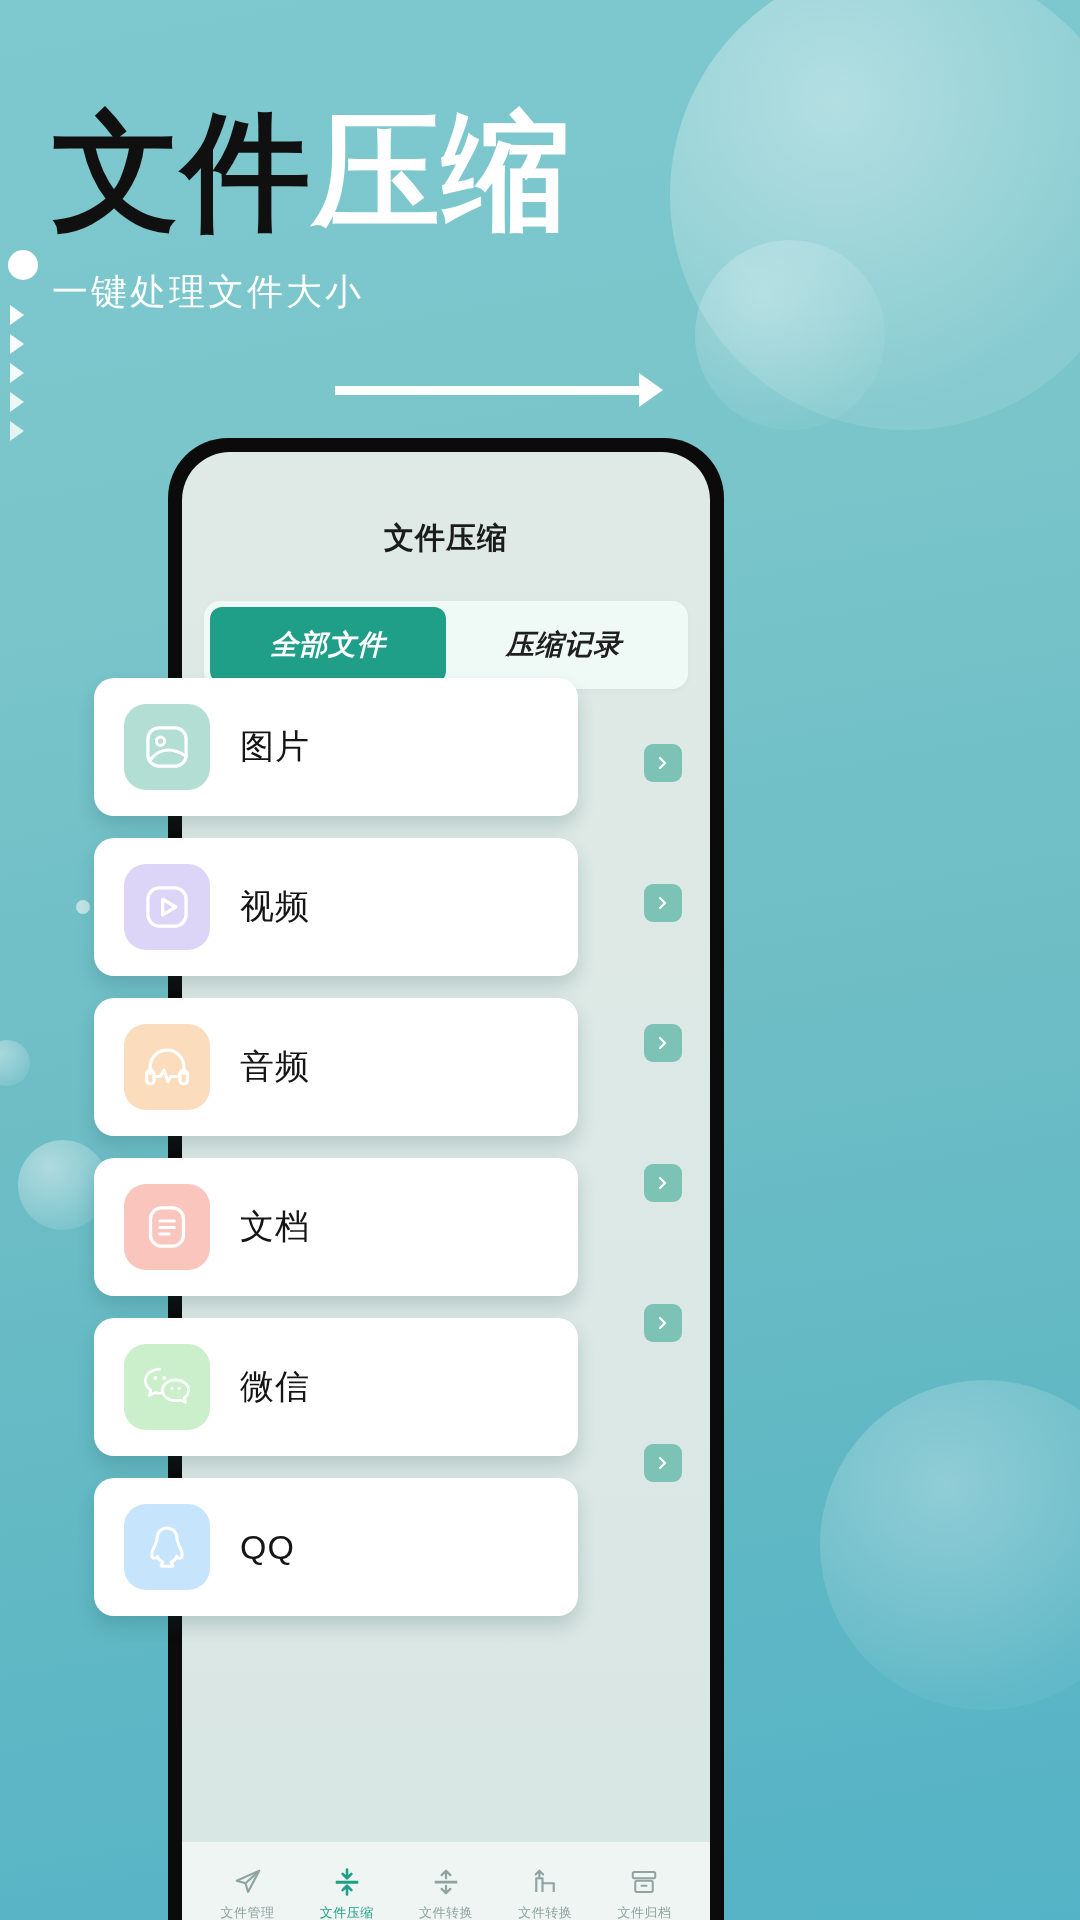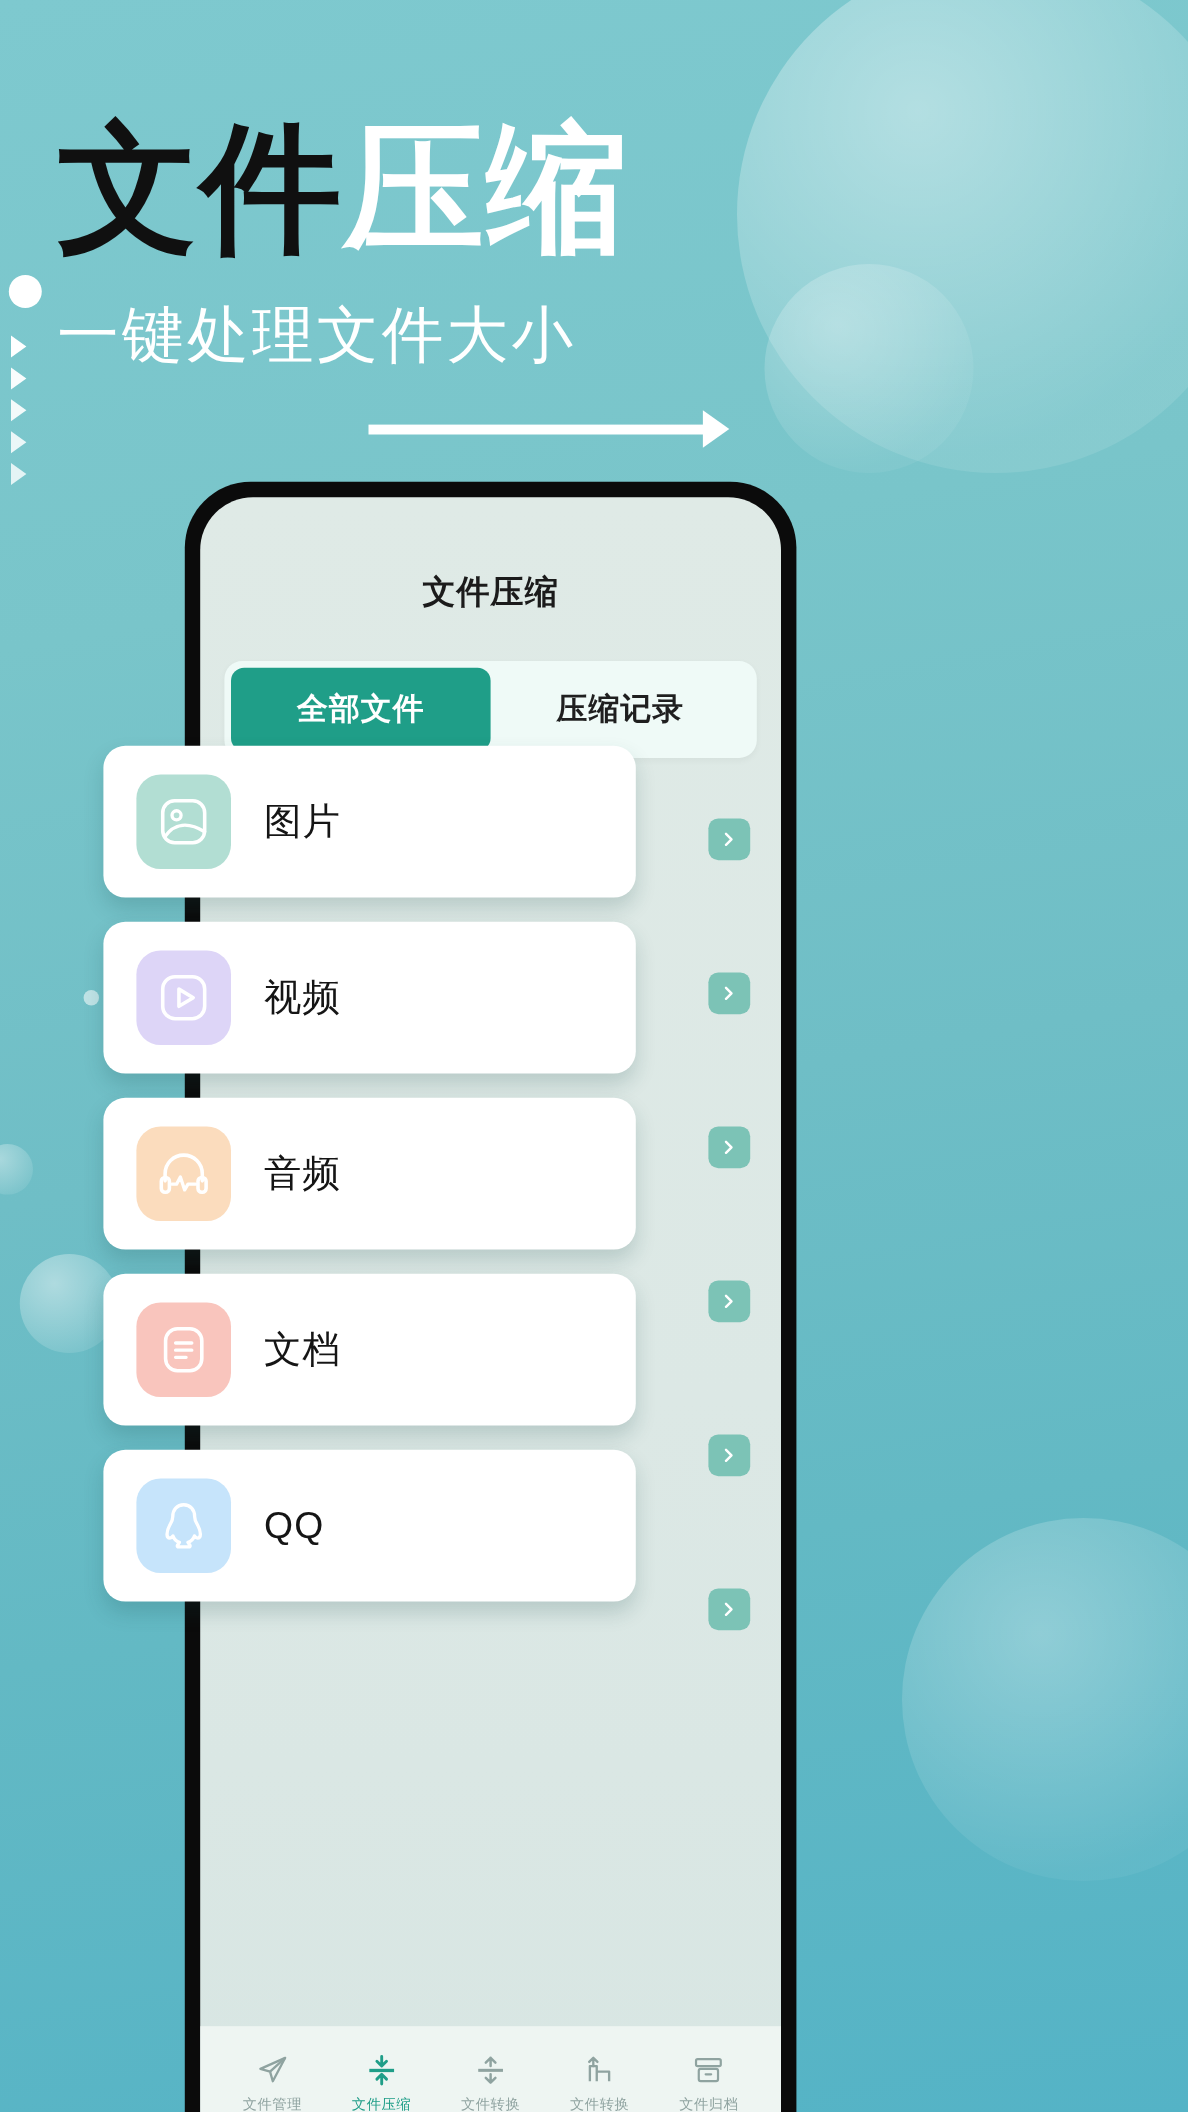--- a/index.html
+++ b/index.html
@@ -40,21 +40,21 @@
   
   .headline {
     position:absolute; left:52px; top:108px;
     font-size:128px; font-weight:bold; letter-spacing:2px; line-height:1;
     white-space:nowrap;
   }
   .headline .dark { color:#101010;font-family:Liberation Mono, monospace; }
   .headline .light { color:#ffffff; }
   .subtitle {
     position:absolute; left:52px; top:268px;
-    font-size:56px; color:#ffffff; letter-spacing:3px; font-weight:400;
+    font-size:36px; color:#ffffff; letter-spacing:3px; font-weight:400;
   }
 
   
   .tri-col { position:absolute; left:10px; top:305px; display:flex; flex-direction:column; gap:9px; }
   .tri {
     width:0;height:0;border-top:10px solid transparent;border-bottom:10px solid transparent;
     border-left:14px solid #ffffff;
   }
   .tri.s2{opacity:.95}.tri.s3{opacity:.9}.tri.s4{opacity:.85}.tri.s5{opacity:.8}
 
@@ -79,21 +79,21 @@
   }
   .app-title {
     text-align:center; font-size:30px; font-weight:bold; color:#1b1b1b;
     padding-top:66px; letter-spacing:1px;
   }
 
   
   .segment {
     margin:42px auto 0; width:484px; height:88px;
     background:#effaf7; border-radius:16px; display:flex; align-items:center;
-    padding:6px; box-shadow:0 2px 6px rgba(0,0,0,.04);
+    padding:6px; box-shadow:0 2px 6px rgba(0,0,0,.04);font-style:italic;
   }
   .seg-btn {
     flex:1; height:100%; border-radius:12px; display:flex; align-items:center;
     justify-content:center; font-size:28px; font-weight:bold; color:#1f1f1f;
     letter-spacing:1px;
   }
   .seg-btn.active { background:#1f9e88; color:#ffffff; }
 
   
   .cards { position:absolute; left:-74px; top:240px; width:700px; }
@@ -300,20 +300,33 @@
     <div class="card">
       <div class="tile" style="background:#f9c5bd">
         <svg width="52" height="52" viewBox="0 0 24 24">
           <rect x="4.4" y="3.2" width="15.2" height="17.6" rx="5" fill="none" stroke="#ffffff" stroke-width="1.5"></rect>
           <path d="M8.6 9.2 L15.4 9.2 M8.6 12.2 L15.4 12.2 M8.6 15.2 L13 15.2" fill="none" stroke="#ffffff" stroke-width="1.4" stroke-linecap="round"></path>
         </svg>
       </div>
       <div class="card-label">文档</div>
     </div>
 
+    <div class="card">
+      <div class="tile" style="background:#cbefca">
+        <svg width="54" height="54" viewBox="0 0 26 26">
+          <path d="M9.6 4.4 C5.6 4.4 2.6 6.9 2.6 10 C2.6 11.8 3.6 13.4 5.2 14.5 L4.4 17.1 L7.2 15.7 C8 15.9 8.8 16 9.6 16 C9.9 16 10.2 16 10.5 15.97" fill="none" stroke="#ffffff" stroke-width="1.3" stroke-linejoin="round" stroke-linecap="round"></path>
+          <circle cx="7.4" cy="8.7" r=".95" fill="#ffffff"></circle>
+          <circle cx="11.7" cy="8.7" r=".95" fill="#ffffff"></circle>
+          <path d="M17.1 9.6 C20.6 9.6 23.4 11.8 23.4 14.5 C23.4 16 22.6 17.4 21.3 18.3 L21.9 20.5 L19.5 19.3 C18.8 19.5 18 19.6 17.1 19.6 C13.6 19.6 10.8 17.3 10.8 14.6 C10.8 11.9 13.6 9.6 17.1 9.6 Z" fill="none" stroke="#ffffff" stroke-width="1.3" stroke-linejoin="round" stroke-linecap="round"></path>
+          <circle cx="15.4" cy="13.7" r=".8" fill="#ffffff"></circle>
+          <circle cx="18.8" cy="13.7" r=".8" fill="#ffffff"></circle>
+        </svg>
+      </div>
+      <div class="card-label">微信</div>
+    </div>
 
     <div class="card">
       <div class="tile" style="background:#c6e4fb">
         <svg width="52" height="52" viewBox="0 0 24 24">
           <path d="M12 3.2 C9.2 3.2 7.4 5.4 7.4 8.2 C7.4 9.4 7 10.2 6.4 11.3 C5.6 12.7 5 14.2 5 15.6 C5 16.6 5.5 17.2 6.2 17.2 C6.7 17.2 7.1 16.9 7.5 16.3 C7.9 17.5 9 18.6 10.2 19 L9.4 20.2 C9.2 20.6 9.4 20.9 9.9 20.9 L14.1 20.9 C14.6 20.9 14.8 20.6 14.6 20.2 L13.8 19 C15 18.6 16.1 17.5 16.5 16.3 C16.9 16.9 17.3 17.2 17.8 17.2 C18.5 17.2 19 16.6 19 15.6 C19 14.2 18.4 12.7 17.6 11.3 C17 10.2 16.6 9.4 16.6 8.2 C16.6 5.4 14.8 3.2 12 3.2 Z" fill="none" stroke="#ffffff" stroke-width="1.4" stroke-linejoin="round"></path>
         </svg>
       </div>
       <div class="card-label">QQ</div>
     </div>
 

